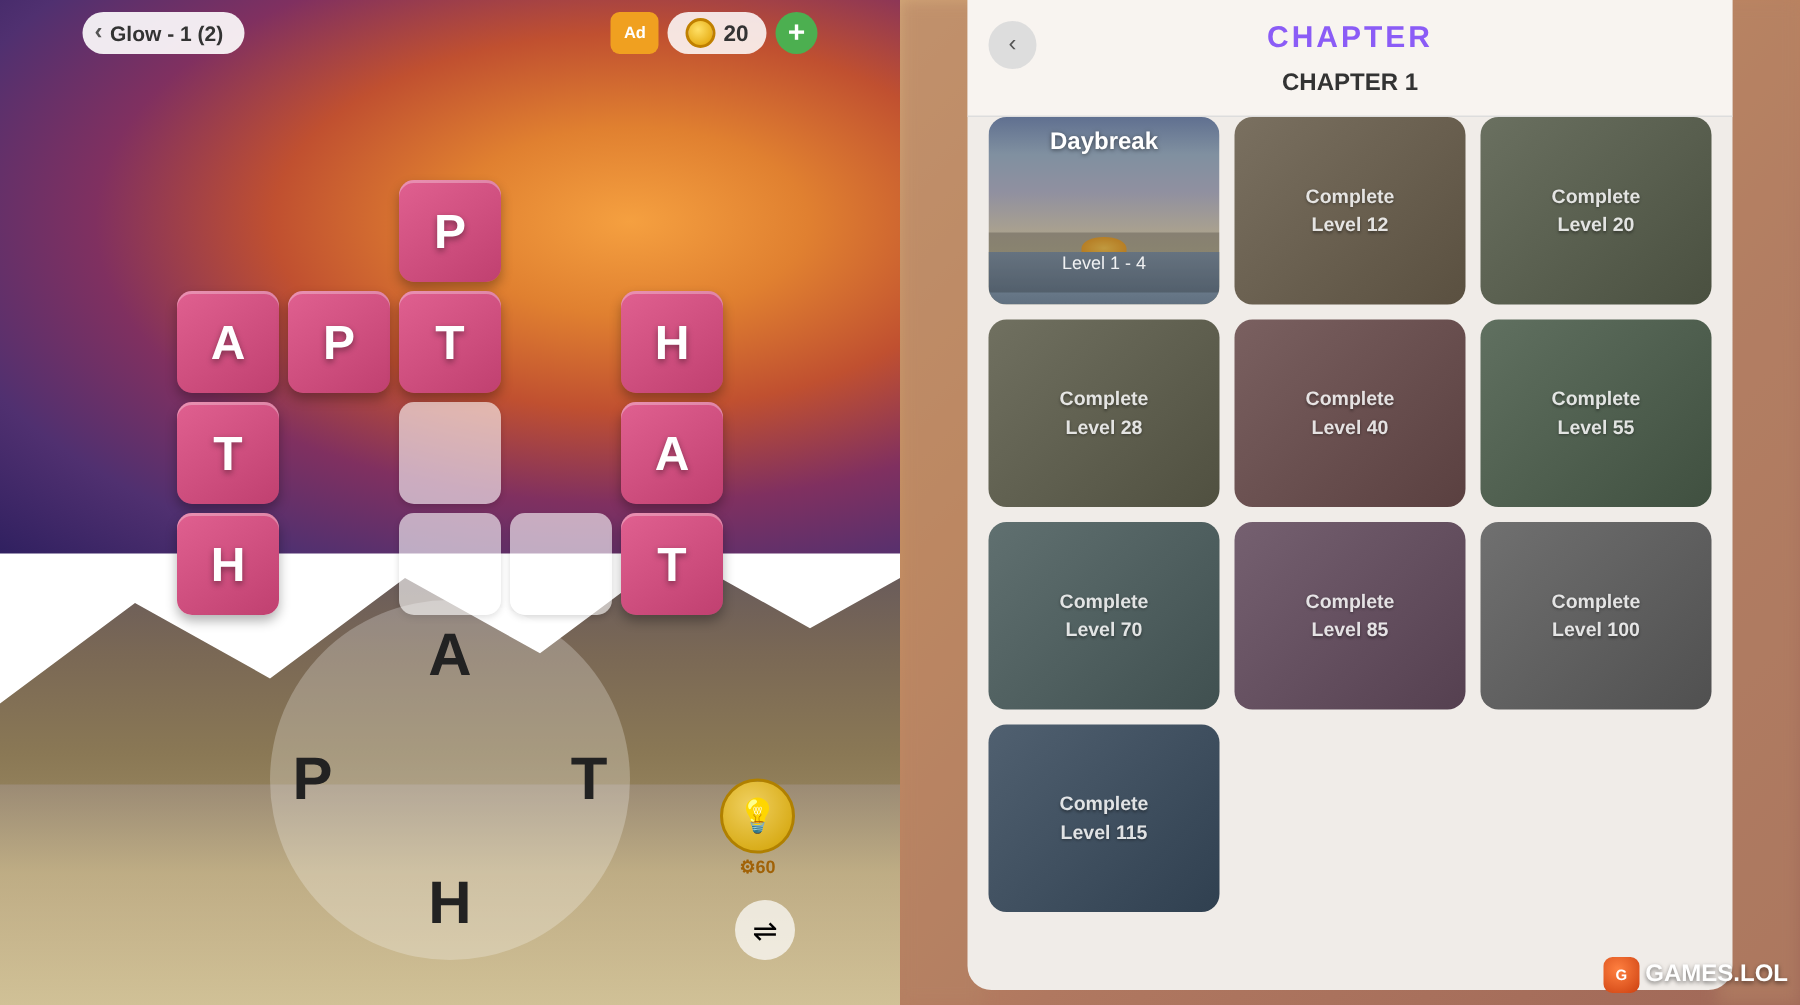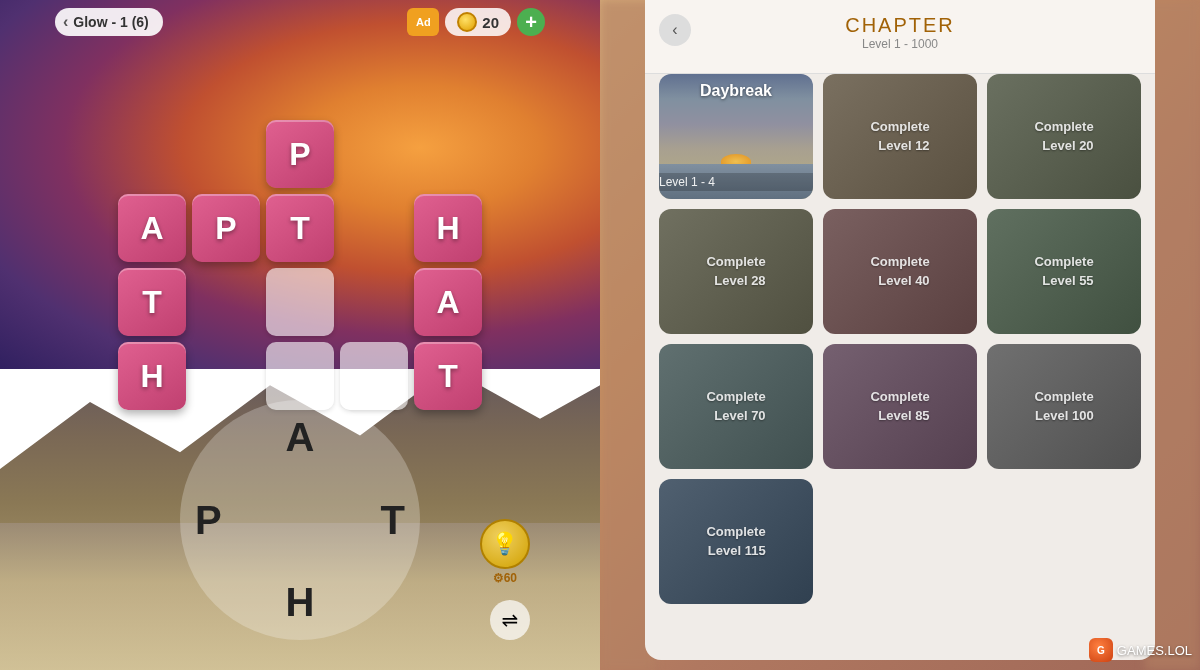--- a/index.html
+++ b/index.html
@@ -300,22 +300,22 @@
       align-items: center;
       justify-content: center;
       font-size: 16px;
       color: #555;
       cursor: pointer;
     }
 
     .modal-title {
       text-align: center;
       font-size: 20px;
-      font-weight: normal;
-      color: #a16207;
+      font-weight: bold;
+      color: #8b5cf6;
       letter-spacing: 2px;
     }
 
     .chapter-section-title {
       text-align: center;
       font-size: 16px;
       font-weight: bold;
       color: #333;
       margin-top: 10px;
       margin-bottom: 2px;
@@ -364,25 +364,25 @@
       font-size: 16px;
       font-weight: bold;
       color: white;
       text-shadow: 0 1px 3px rgba(0,0,0,0.5);
     }
 
     .card-level-overlay {
       position: absolute;
       bottom: 8px;
       left: 0; right: 0;
-      text-align: left;
+      text-align: center;
       font-size: 12px;
       color: rgba(255,255,255,0.9);
       background: rgba(0,0,0,0.2);
-      padding: 2px 0;
+      padding: 13px 0;
     }
 
     
     .card-locked {
       display: flex;
       align-items: center;
       justify-content: center;
       flex-direction: column;
       gap: 4px;
     }
@@ -394,21 +394,21 @@
     .card-locked-55 { background: linear-gradient(135deg, #607060 0%, #506050 50%, #405040 100%); }
     .card-locked-70 { background: linear-gradient(135deg, #607070 0%, #506060 50%, #405050 100%); }
     .card-locked-85 { background: linear-gradient(135deg, #756070 0%, #655060 50%, #554050 100%); }
     .card-locked-100 { background: linear-gradient(135deg, #707070 0%, #606060 50%, #505050 100%); }
     .card-locked-115 { background: linear-gradient(135deg, #506070 0%, #405060 50%, #304050 100%); }
 
     .locked-text {
       font-size: 13px;
       font-weight: bold;
       color: rgba(255,255,255,0.85);
-      text-align: right;
+      text-align: center;
       line-height: 1.4;
       text-shadow: 0 1px 2px rgba(0,0,0,0.4);
     }
 
     
     .daybreak-scene {
       position: absolute;
       inset: 0;
       background: linear-gradient(to bottom, #607090 0%, #8090a0 20%, #9090a0 40%, #a8a090 60%, #b0a888 80%, #c0b898 100%);
     }
@@ -504,38 +504,38 @@
       border-radius: 6px;
       display: flex;
       align-items: center;
       justify-content: center;
       font-size: 10px;
       font-weight: bold;
       color: white;
     }
 
     .watermark-text {
-      font-size: 13px;
-      font-weight: normal;
+      font-size: 16px;
+      font-weight: bold;
       color: white;
       text-shadow: 0 1px 3px rgba(0,0,0,0.5);
     }
   </style>
 </head>
 <body>
 
 <div class="left-panel">
   <div class="sky-layer"></div>
   <div class="mountain-layer"></div>
   <div class="water-layer"></div>
 
   <div class="top-bar">
     <div class="back-btn">
       <span class="back-arrow">‹</span>
-      <span>Glow - 1 (6)</span>
+      <span>Glow - 1 (2)</span>
     </div>
     <div class="coins-area">
       <div class="icon-ad">Ad</div>
       <div class="coin-display">
         <div class="coin-icon"></div>
         <span>20</span>
       </div>
       <div class="add-btn">+</div>
     </div>
   </div>
@@ -584,21 +584,21 @@
 
 <div class="right-panel">
   <div class="right-bg"></div>
   <div class="right-bg-blur-left"></div>
   <div class="right-bg-blur-right"></div>
 
   <div class="chapter-modal">
     <div class="modal-header">
       <div class="modal-back-btn">‹</div>
       <div class="modal-title">CHAPTER</div>
-      <div class="chapter-section-subtitle">Level 1 - 1000</div>
+      <div class="chapter-section-title">CHAPTER 1</div>
     </div>
 
     <div class="cards-container">
       <div class="cards-grid">
 
         <div class="card">
           <div class="card-image daybreak-scene">
             <div class="daybreak-sun"></div>
             <div class="daybreak-sea"></div>
           </div>

